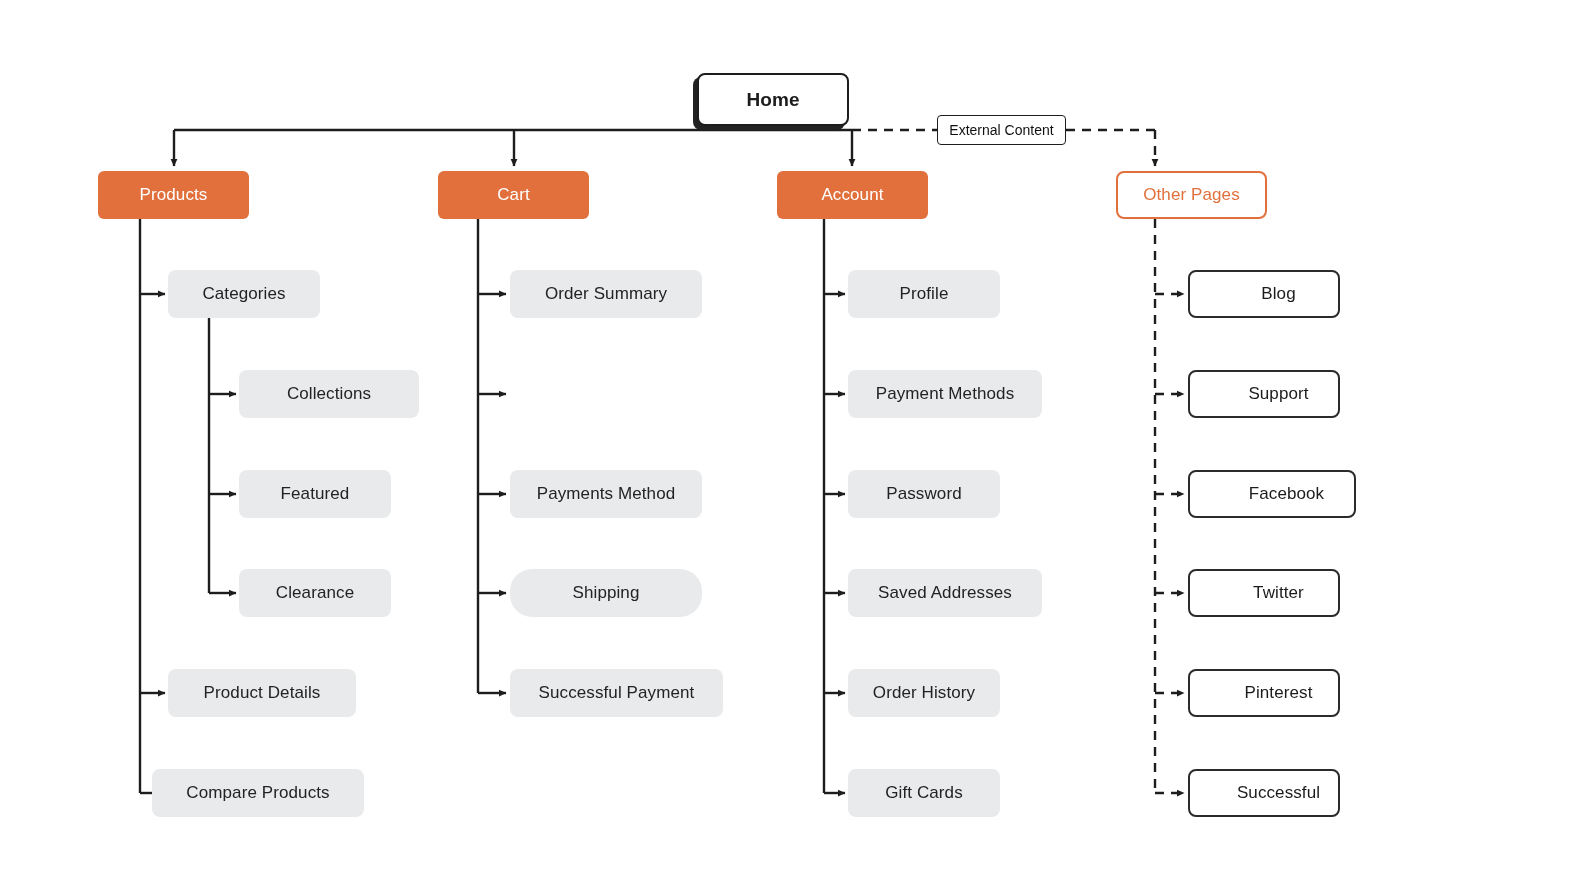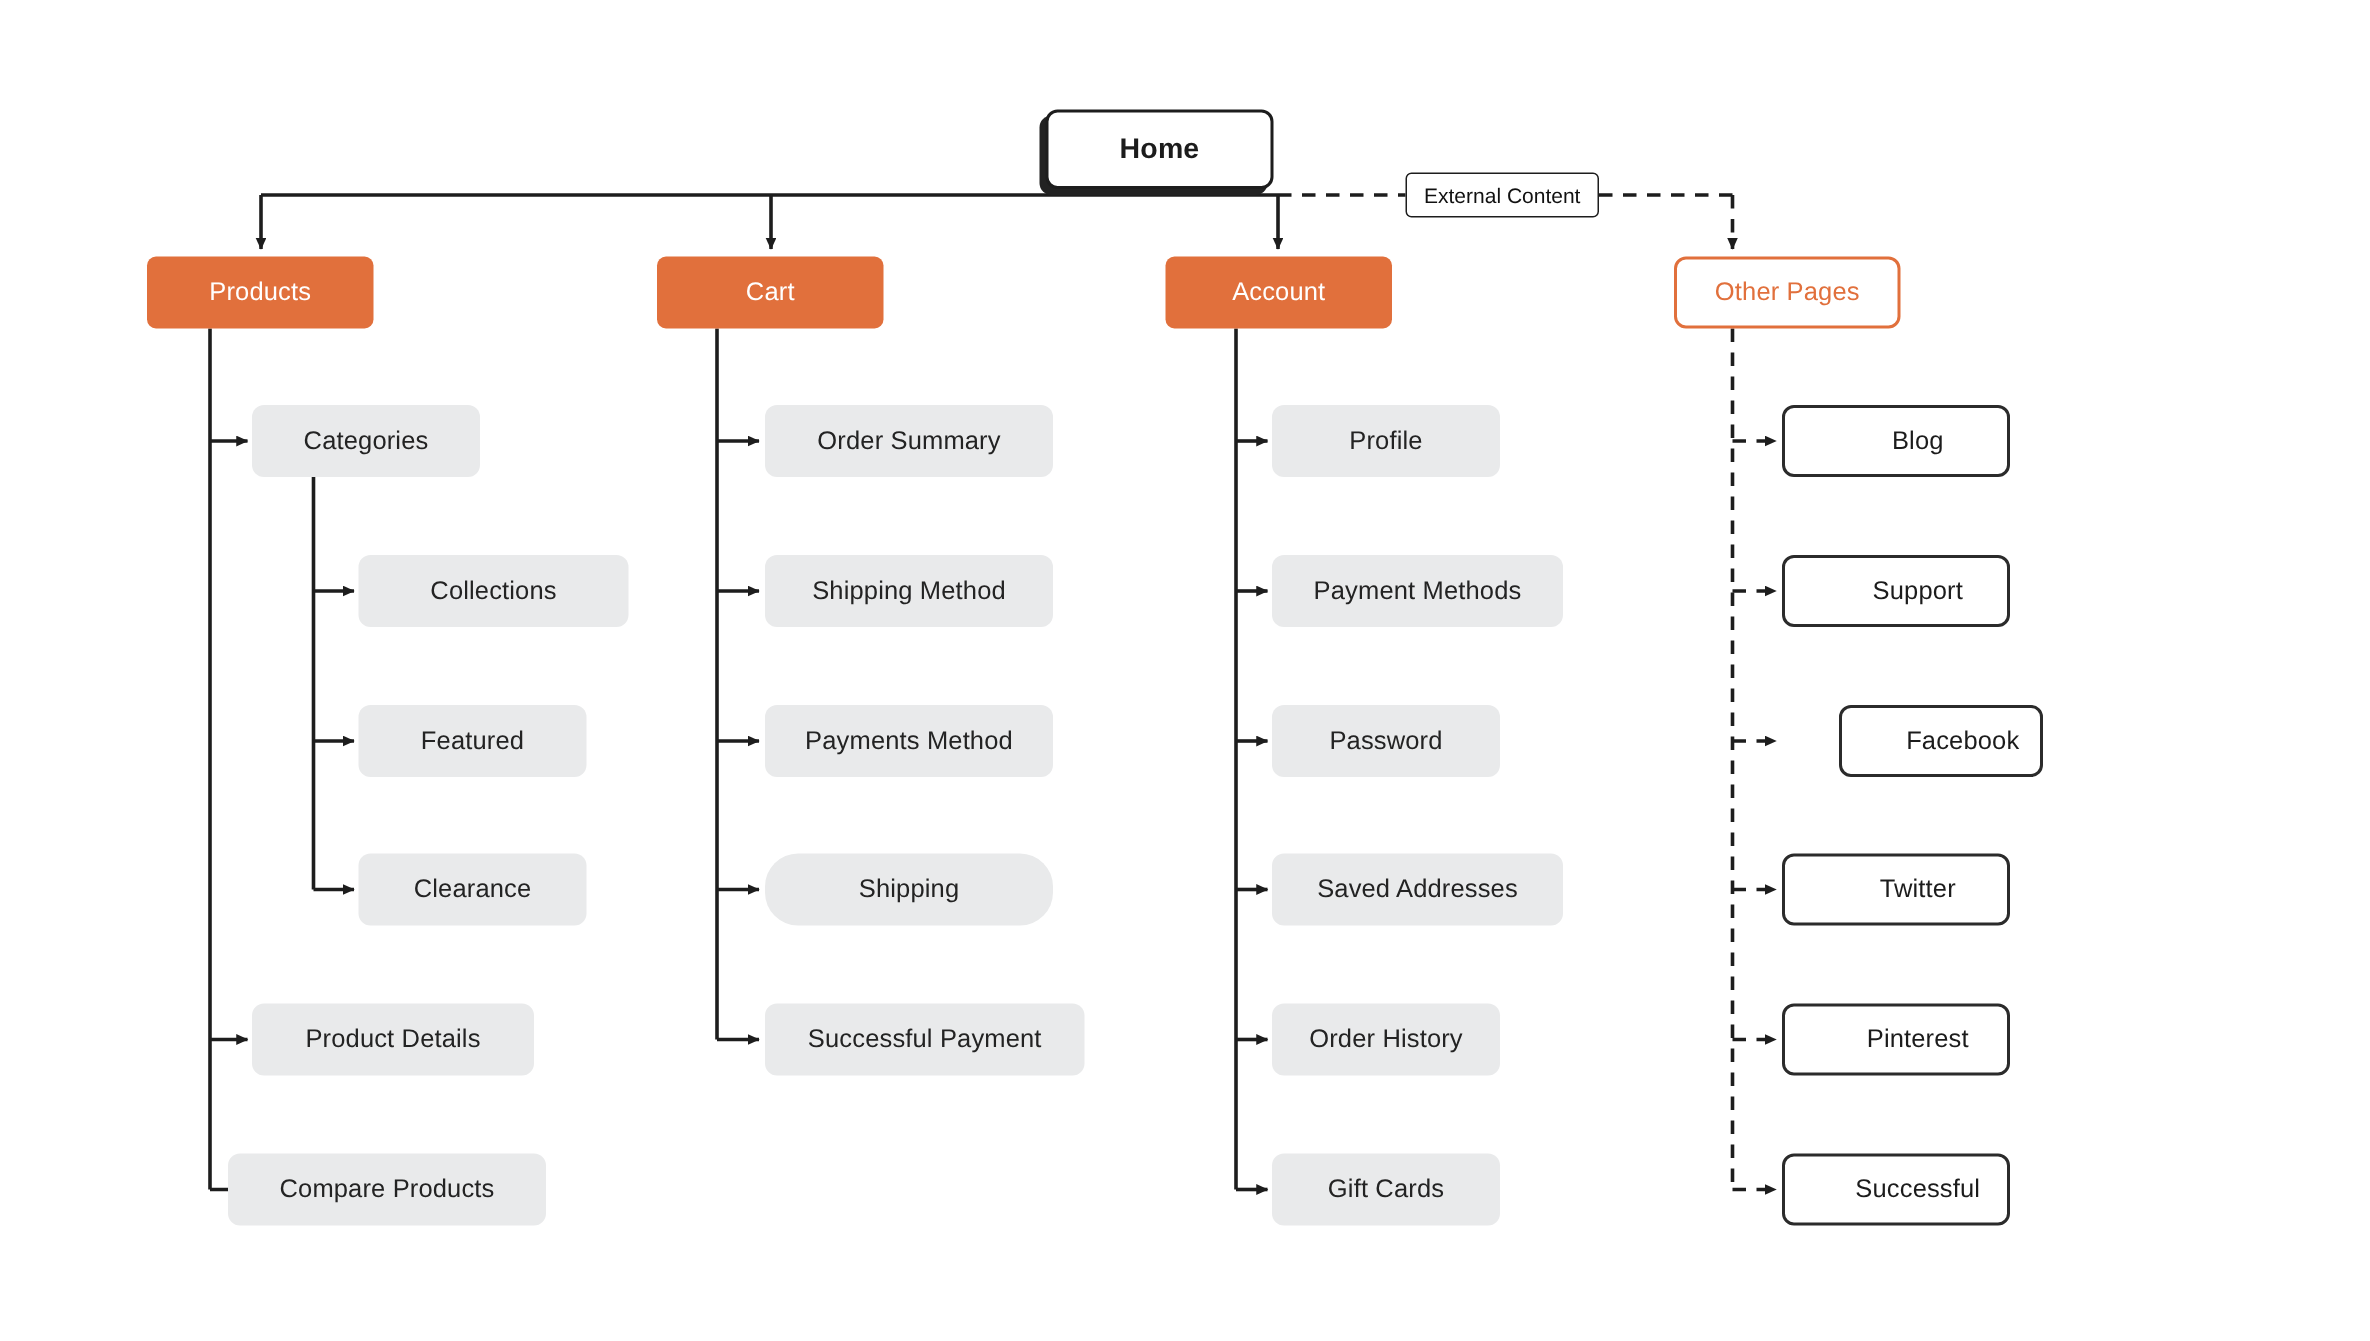--- a/index.html
+++ b/index.html
@@ -185,23 +185,20 @@
     <span>Compare Products</span>
   </div>
 
   <div class="node section" style="left:438px; top:171px; width:151px; height:48px;">
     <span>Cart</span>
   </div>
 
   <div class="node child" style="left:510px; top:270px; width:192px; height:48px;">
     <span>Order Summary</span>
   </div>
-  <div class="node child" style="left:510px; top:370px; width:192px; height:48px;">
-    <span>Shipping Method</span>
-  </div>
   <div class="node child" style="left:510px; top:470px; width:192px; height:48px;">
     <span>Payments Method</span>
   </div>
   <div class="node child" style="left:510px; top:569px; width:192px; height:48px;border-radius:22px;">
     <span>Shipping</span>
   </div>
   <div class="node child" style="left:510px; top:669px; width:213px; height:48px;">
     <span>Successful Payment</span>
   </div>
 
@@ -231,21 +228,21 @@
   <div class="node outline-accent" style="left:1116px; top:171px; width:151px; height:48px;">
     <span>Other Pages</span>
   </div>
 
   <div class="node outline-dark" style="left:1188px; top:270px; width:152px; height:48px;">
     <span>Blog</span>
   </div>
   <div class="node outline-dark" style="left:1188px; top:370px; width:152px; height:48px;">
     <span>Support</span>
   </div>
-  <div class="node outline-dark" style="left:1188px; top:470px; width:136px; height:48px;margin-left:38px;">
+  <div class="node outline-dark" style="left:1188px; top:470px; width:168px; height:48px;">
     <span>Facebook</span>
   </div>
   <div class="node outline-dark" style="left:1188px; top:569px; width:152px; height:48px;">
     <span>Twitter</span>
   </div>
   <div class="node outline-dark" style="left:1188px; top:669px; width:152px; height:48px;">
     <span>Pinterest</span>
   </div>
   <div class="node outline-dark" style="left:1188px; top:769px; width:152px; height:48px;">
     <span>Successful</span>

